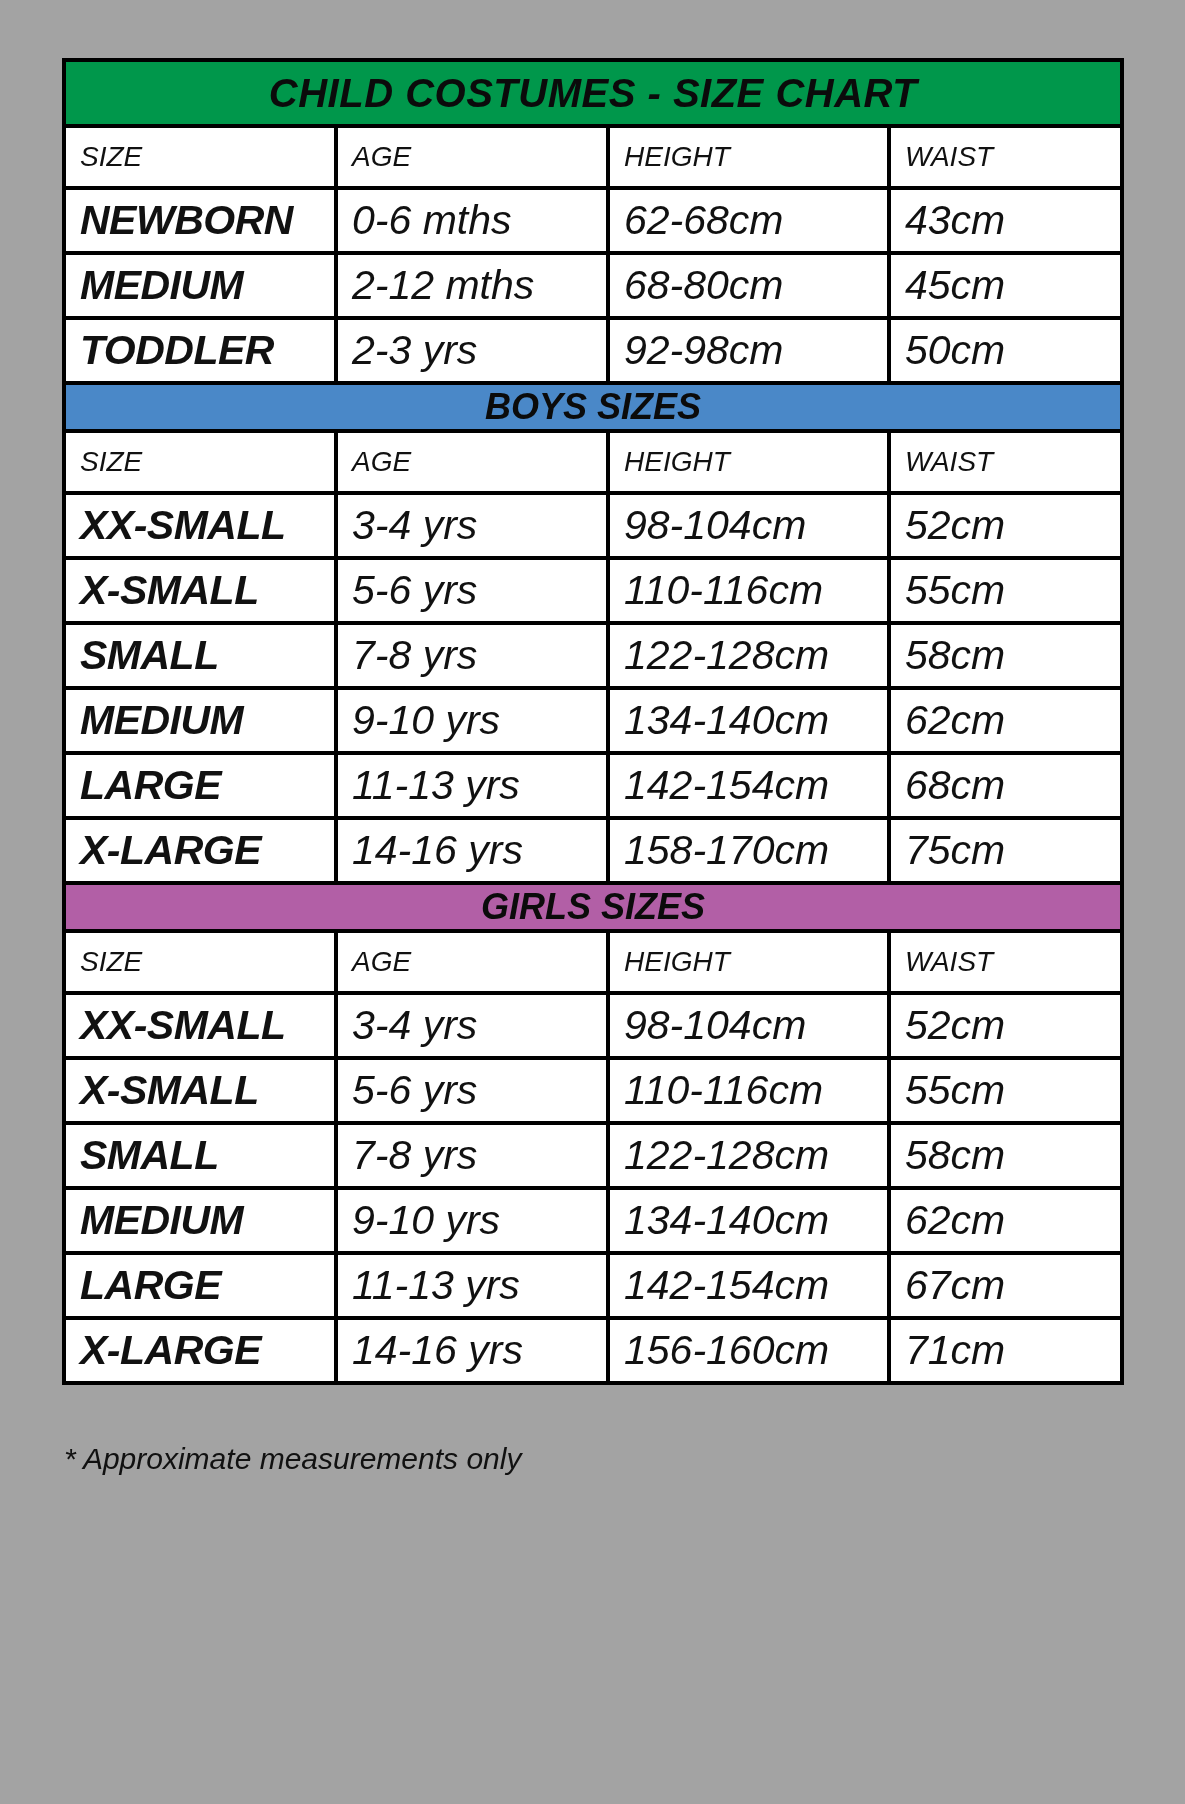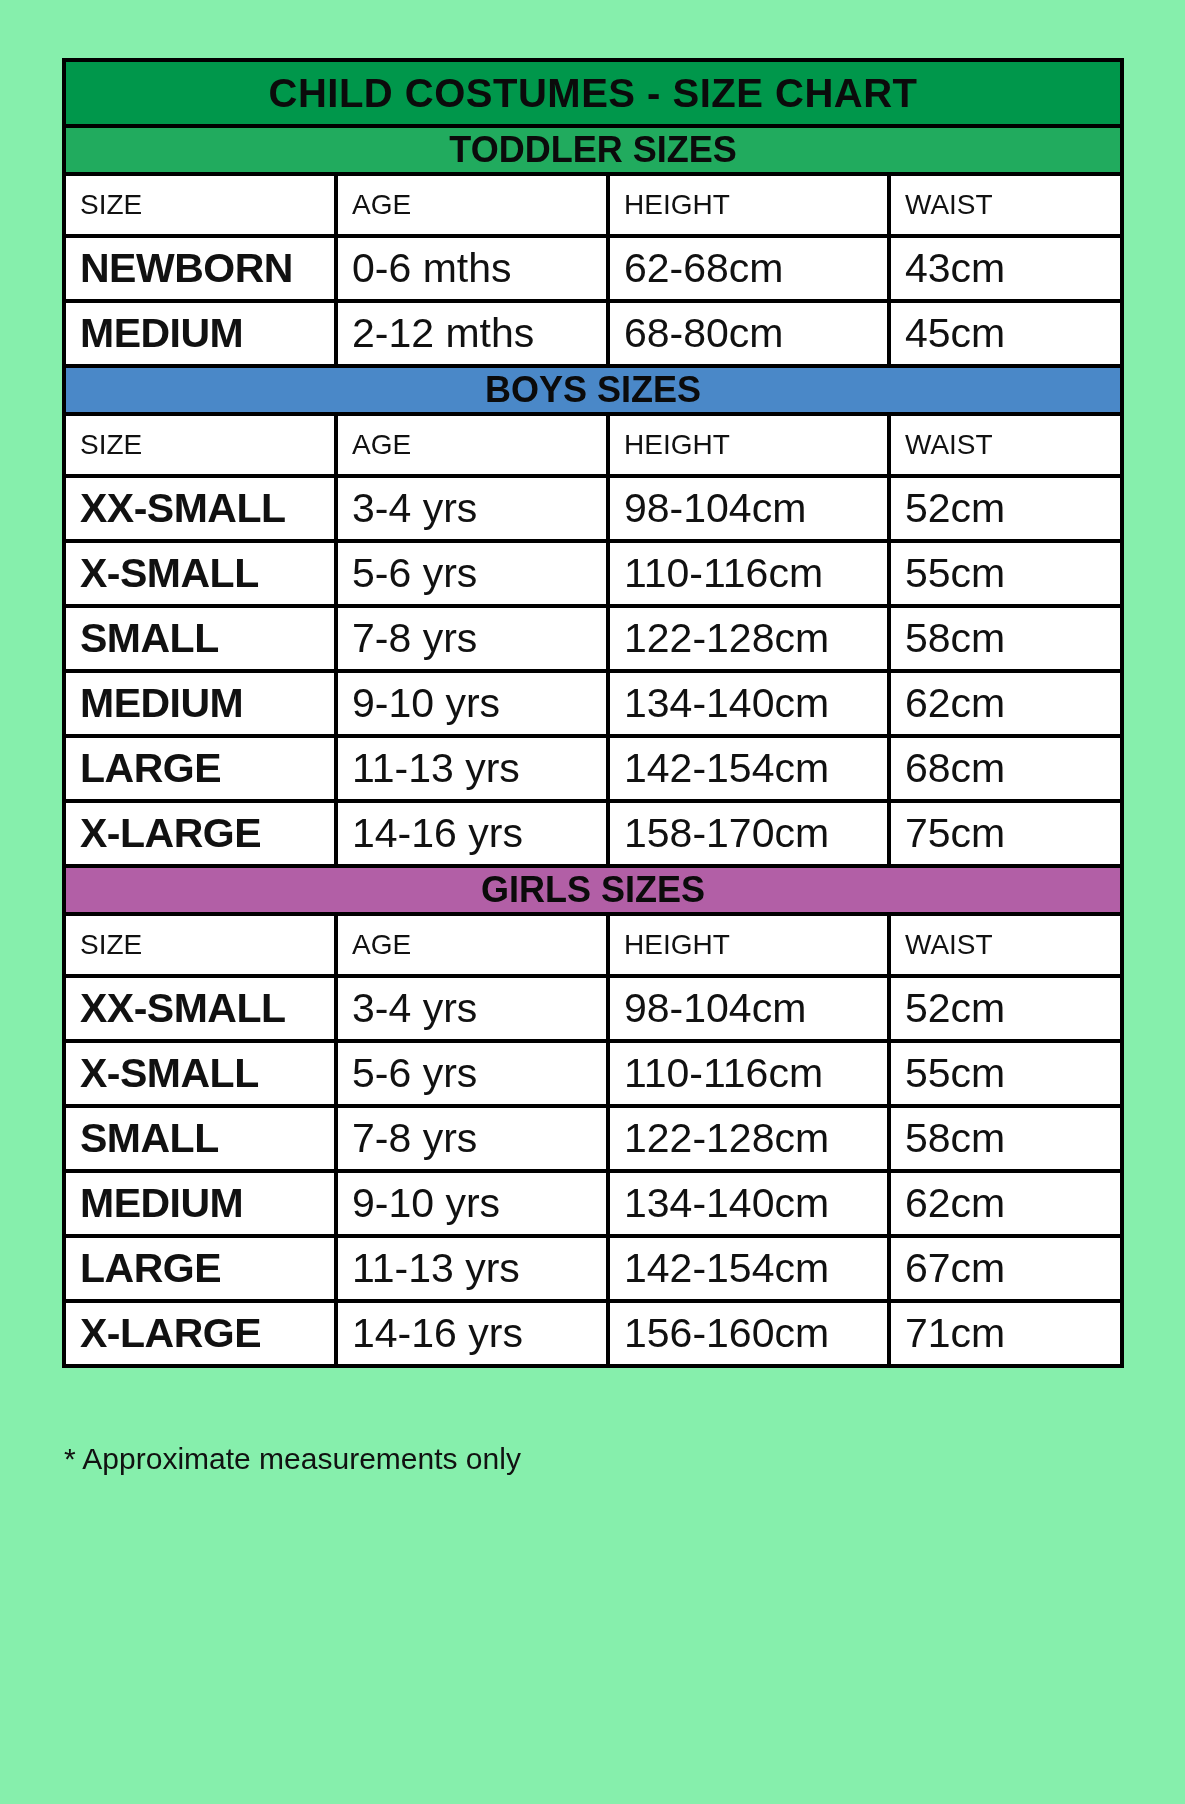--- a/index.html
+++ b/index.html
@@ -6,22 +6,23 @@
     margin: 0;
     padding: 0;
     background: #ffffff;
     font-family: "Liberation Sans", sans-serif;
     color: #111111;
   }
   .page {
     position: relative;
     width: 1185px;
     height: 1804px;
-    background: #86efac;
+    background: #a3a3a3;
     overflow: hidden;
+    font-style: italic;
   }
   table.size-chart {
     position: absolute;
     left: 62px;
     top: 58px;
     width: 1058px;
     border-collapse: collapse;
     table-layout: fixed;
   }
   table.size-chart td {
@@ -88,41 +89,44 @@
       <col style="width:272px">
         <col style="width:272px">
         <col style="width:281px">
         <col style="width:233px">
     </colgroup>
     <tbody>
       <tr>
         <td colspan="4" class="title-cell">CHILD COSTUMES - SIZE CHART</td>
       </tr>
 
-      <tr class="bar toddler">
-        <td colspan="4">TODDLER SIZES</td>
-      </tr>
       <tr class="head">
         <td>SIZE</td>
         <td>AGE</td>
         <td>HEIGHT</td>
         <td>WAIST</td>
       </tr>
       <tr class="row">
         <td class="size">NEWBORN</td>
         <td>0-6 mths</td>
         <td>62-68cm</td>
         <td>43cm</td>
       </tr>
       <tr class="row">
         <td class="size">MEDIUM</td>
         <td>2-12 mths</td>
         <td>68-80cm</td>
         <td>45cm</td>
       </tr>
+      <tr class="row">
+        <td class="size">TODDLER</td>
+        <td>2-3 yrs</td>
+        <td>92-98cm</td>
+        <td>50cm</td>
+      </tr>
 
       <tr class="bar boys">
         <td colspan="4">BOYS SIZES</td>
       </tr>
       <tr class="head">
         <td>SIZE</td>
         <td>AGE</td>
         <td>HEIGHT</td>
         <td>WAIST</td>
       </tr>

